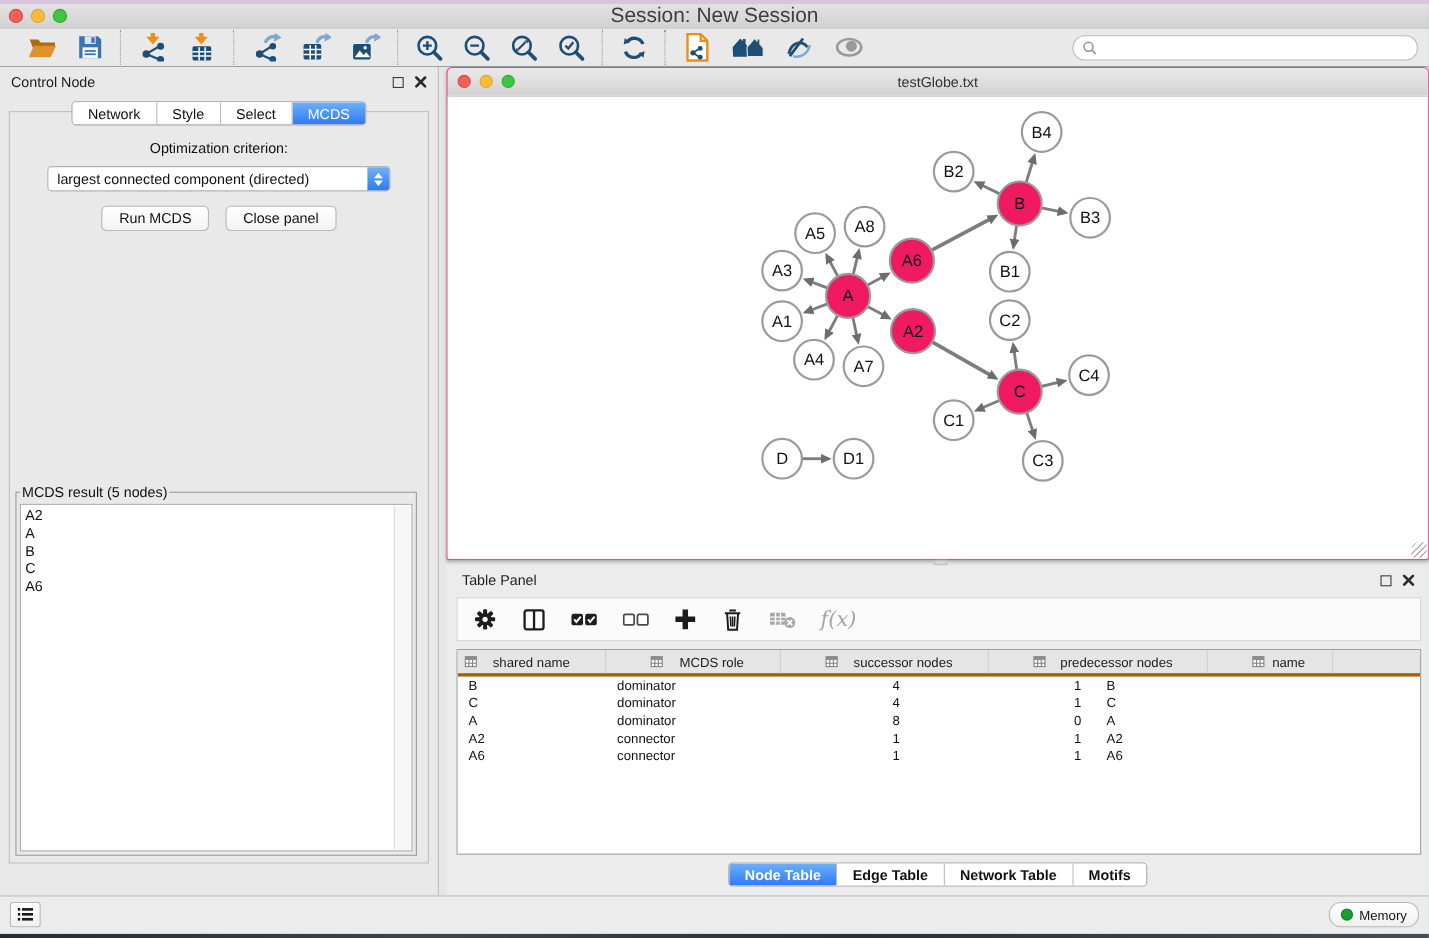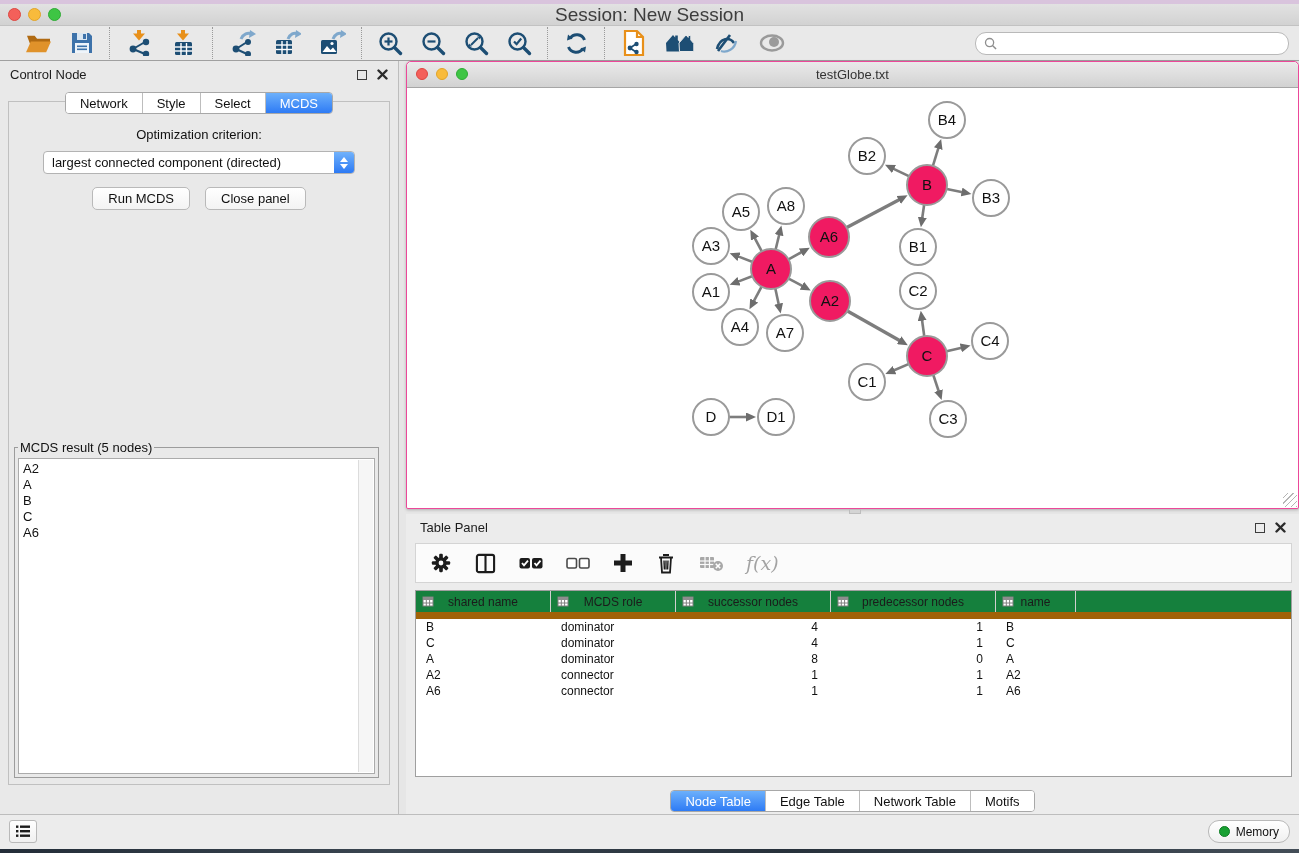--- a/index.html
+++ b/index.html
@@ -64,28 +64,28 @@
   .grip{position:absolute;right:1px;bottom:1px;width:14px;height:14px;cursor:nwse-resize;background:
      repeating-linear-gradient(135deg,transparent 0 3px,#b5b5b5 3px 4px);}
   .divider{height:5px;position:relative;}
   .divider .knob{position:absolute;left:443px;top:0px;width:12px;height:5px;background:#d4d4d4;border:1px solid #bdbdbd;box-sizing:border-box;}
 
   
   .table-panel{position:relative;height:300px;background:#ececec;}
   .tp-toolbar{height:40px;margin:2px 7px 0 9px;background:#fbfbfb;border:1px solid #d4d4d4;display:flex;align-items:center;gap:21px;padding:0 13px;box-sizing:border-box;}
   .fx{font-family:"DejaVu Serif",serif;font-style:italic;font-size:19px;color:#a3a3a3;line-height:1;}
   .tbl{margin:7px 7px 0 9px;background:#fff;border:1px solid #9f9f9f;height:185px;overflow:hidden;}
-  .tbl-header{display:grid;grid-template-columns:135px 125px 155px 165px 80px 1fr;background:#15803d;border-bottom:7px solid #a16207;height:21px;}
+  .tbl-header{display:grid;grid-template-columns:135px 125px 155px 165px 80px 1fr;background:#e5e5e5;border-bottom:3px solid #a16207;height:21px;gap:34px;}
   .hcell{position:relative;display:flex;align-items:center;justify-content:center;font-size:12px;color:#1b1b1b;border-right:1px solid #cfcfcf;cursor:pointer;}
   .hcell .hic{position:absolute;left:6px;top:5px;}
   .hcell.empty{border-right:none;cursor:default;}
   .tbl-row{display:grid;grid-template-columns:135px 125px 155px 165px 80px 1fr;height:16px;align-items:center;font-size:12px;color:#111;cursor:default;}
   .cell{padding:0 10px;white-space:nowrap;overflow:hidden;}
   .cell.num{text-align:right;padding-right:13px;}
-  .tbl-tabs{display:flex;justify-content:center;margin-top:13px;}
+  .tbl-tabs{display:flex;justify-content:center;margin-top:7px;font-weight:bold;}
 
   
   .statusbar{height:34px;border-top:1px solid #bdbdbd;background:#ececec;position:relative;flex:none;}
   .sb-left{position:absolute;left:9px;top:5px;width:28px;height:23px;background:linear-gradient(#fff,#f0f0f0);border:1px solid #b9b9b9;border-radius:3px;display:flex;align-items:center;justify-content:center;cursor:pointer;}
   .sb-mem{position:absolute;right:9px;top:5px;height:23px;background:linear-gradient(#fff,#f0f0f0);border:1px solid #b9b9b9;border-radius:11px;display:flex;align-items:center;gap:6px;padding:0 10px;font-size:12px;color:#111;cursor:pointer;}
   .mem-dot{width:11px;height:11px;border-radius:50%;background:#18a032;border:1px solid #0e7d24;box-sizing:border-box;}
 </style>
 </head>
 <body>
 

